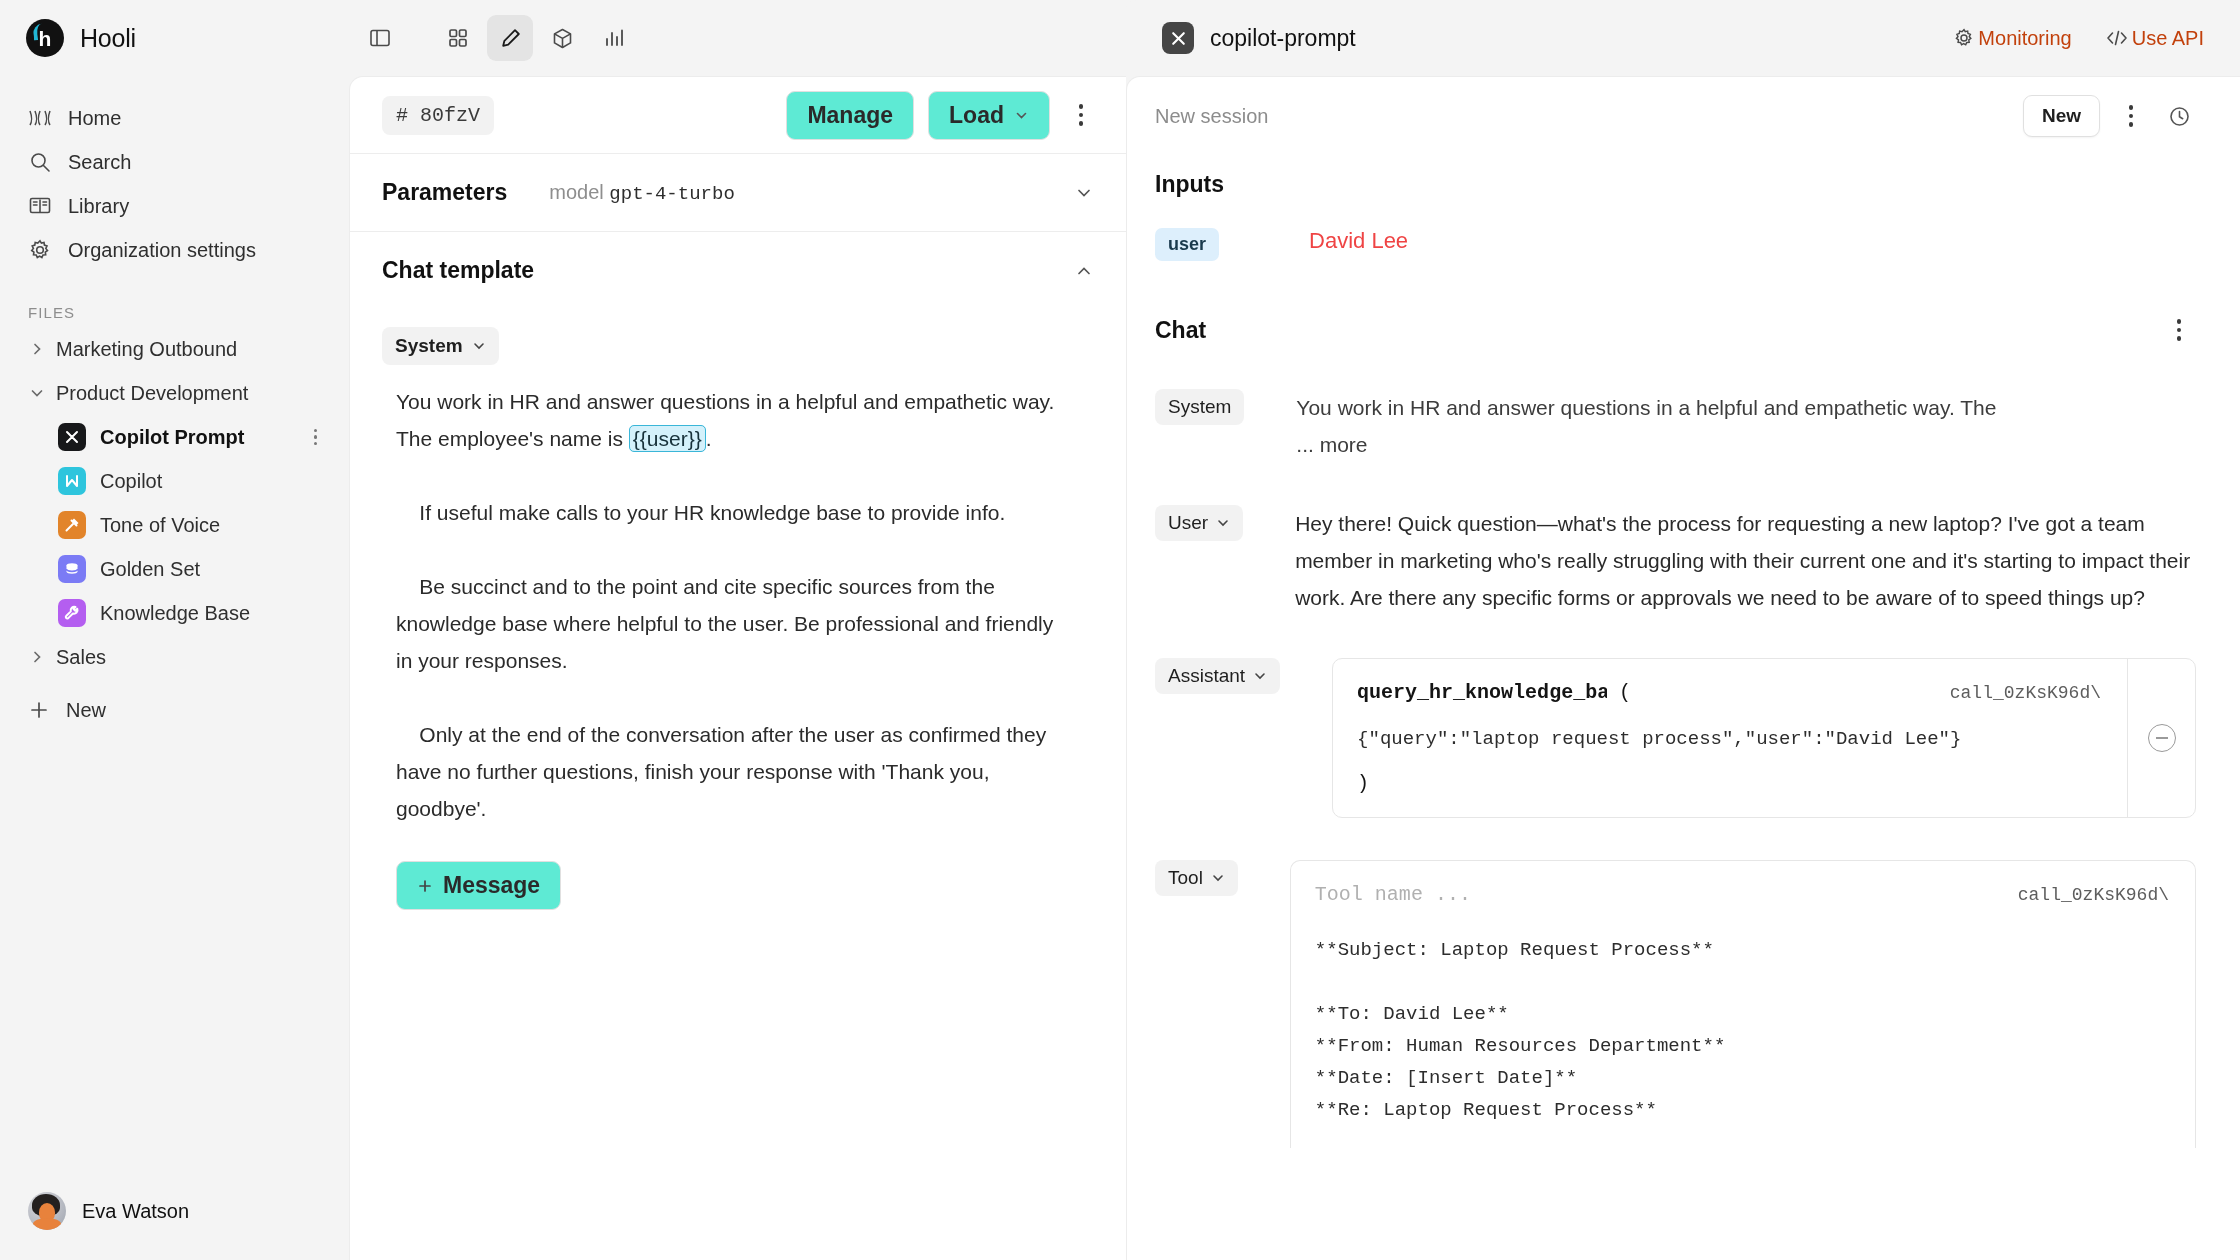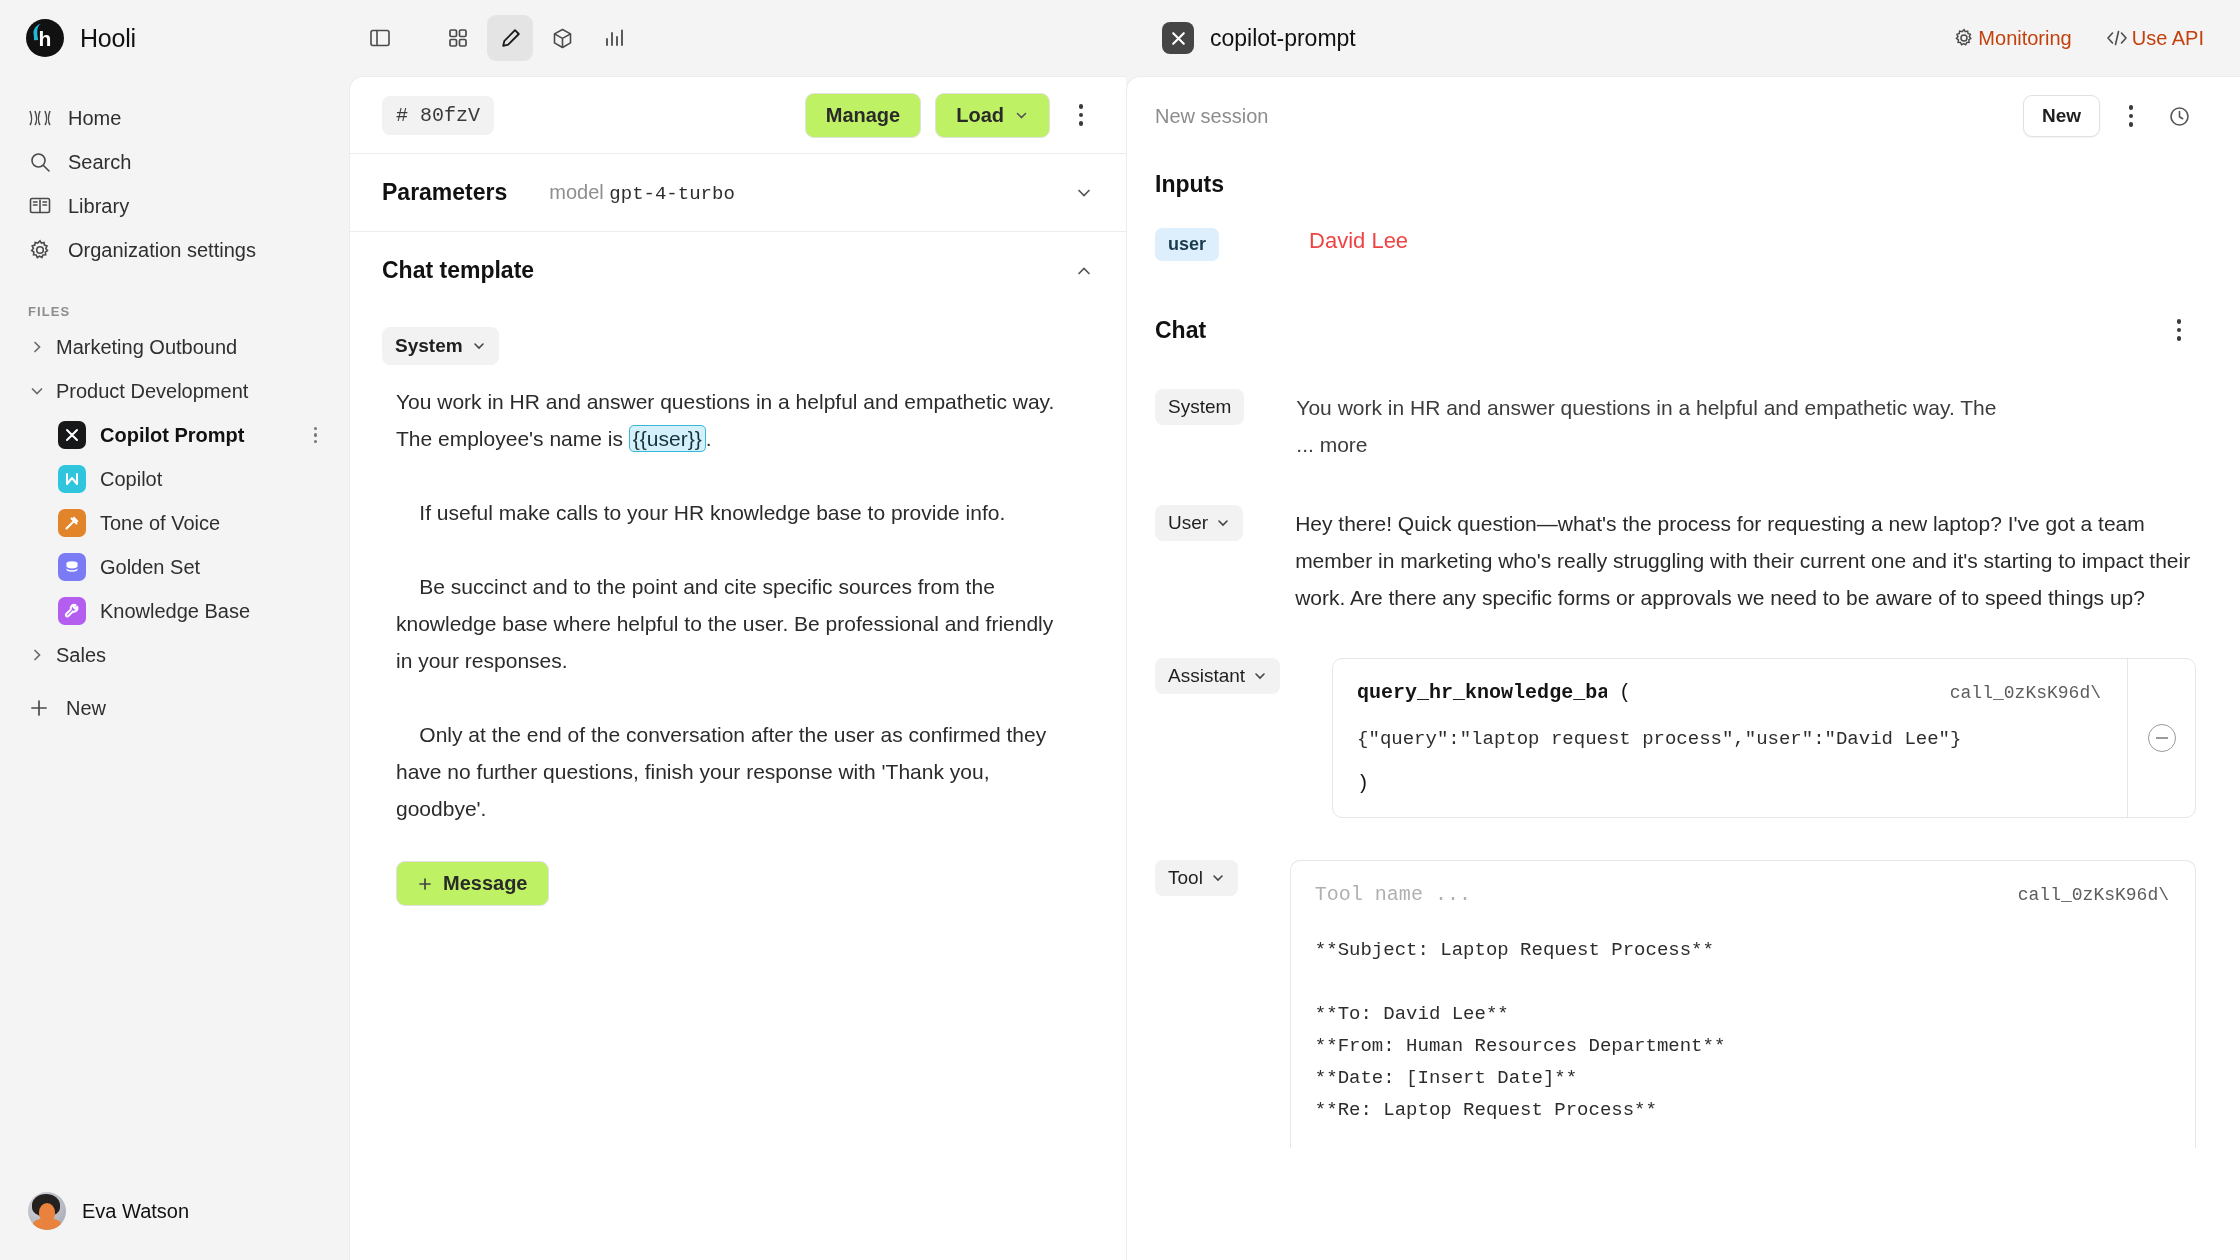--- a/index.html
+++ b/index.html
@@ -37,22 +37,22 @@
 
   .nav { margin-top: 20px; padding: 0 16px; }
   .nav-item {
     display: flex; align-items: center; gap: 16px;
     height: 44px; padding: 0 12px; border-radius: 8px;
     color: #2f2f2f; font-size: 20px; cursor: pointer;
   }
   .nav-item .ic { width: 24px; height: 24px; display: flex; align-items: center; justify-content: center; flex: 0 0 24px; }
 
   .files-label {
-    margin: 32px 0 6px 28px; font-size: 13px; letter-spacing: 1.1px;
-    color: #8d8d8d; font-weight: 700;
+    margin: 32px 0 6px 28px; font-size: 15px; letter-spacing: 1.1px;
+    color: #8d8d8d; font-weight: 400;
   }
   .tree { padding: 0 16px; }
   .tree-row {
     display: flex; align-items: center; gap: 10px;
     height: 44px; padding: 0 12px; border-radius: 8px;
     font-size: 20px; color: #2f2f2f; cursor: pointer; position: relative;
   }
   .caret { width: 18px; height: 18px; display: flex; align-items: center; justify-content: center; flex: 0 0 18px; color: #6b6b6b;}
   .tree-row.child { padding-left: 42px; gap: 14px; }
   .fileicon {
@@ -94,22 +94,22 @@
     border-left: 1px solid #ececec; border-top: 1px solid #ececec;
     display: flex; flex-direction: column; overflow: hidden;
   }
   .card-head { height: 76px; display: flex; align-items: center; padding: 0 28px 0 32px; gap: 14px; }
   .idchip {
     background: #f2f2f2; border-radius: 8px; padding: 8px 14px;
     font-family: "Liberation Mono", monospace; font-size: 20px; color: #3a3a3a;
   }
   .head-actions { margin-left: auto; display: flex; align-items: center; gap: 14px; }
   .btn {
-    border: 1px solid #e0e0e0; background: #bef264; border-radius: 9px;
-    padding: 10px 20px; font-size: 20px; font-weight: 700; color: #2a2a2a;
+    border: 1px solid #e0e0e0; background: #5eead4; border-radius: 9px;
+    padding: 10px 20px; font-size: 23px; font-weight: 700; color: #2a2a2a;
     cursor: pointer; display: flex; align-items: center; gap: 10px;
     font-family: "Liberation Sans", sans-serif;
   }
   .kebab-v { width: 34px; height: 34px; display: flex; flex-direction: column; gap: 4px; align-items: center; justify-content: center; cursor: pointer; }
   .kebab-v i { width: 4.5px; height: 4.5px; border-radius: 50%; background: #3a3a3a; }
 
   .section-row {
     display: flex; align-items: center; height: 78px; padding: 0 32px;
     border-top: 1px solid #ededed; cursor: pointer;
   }

